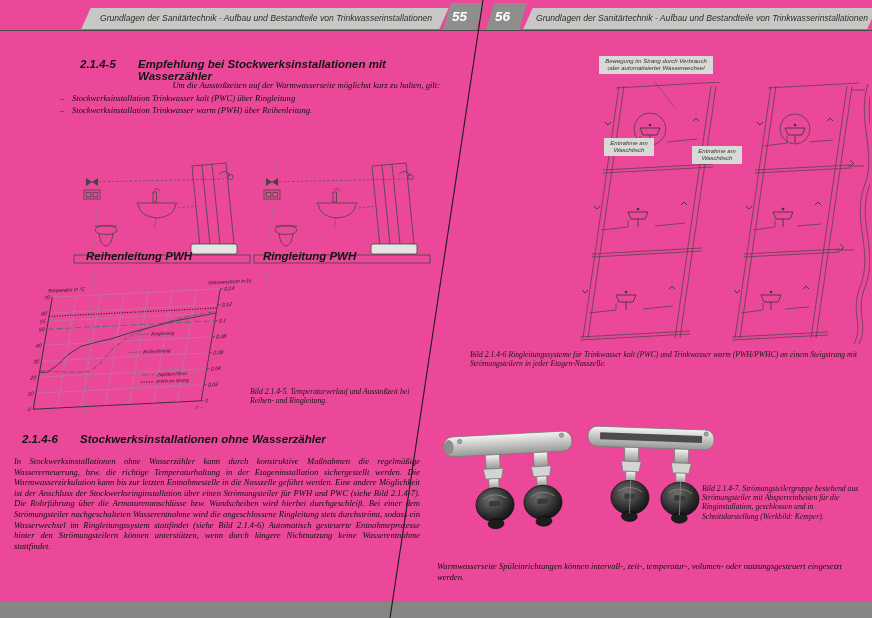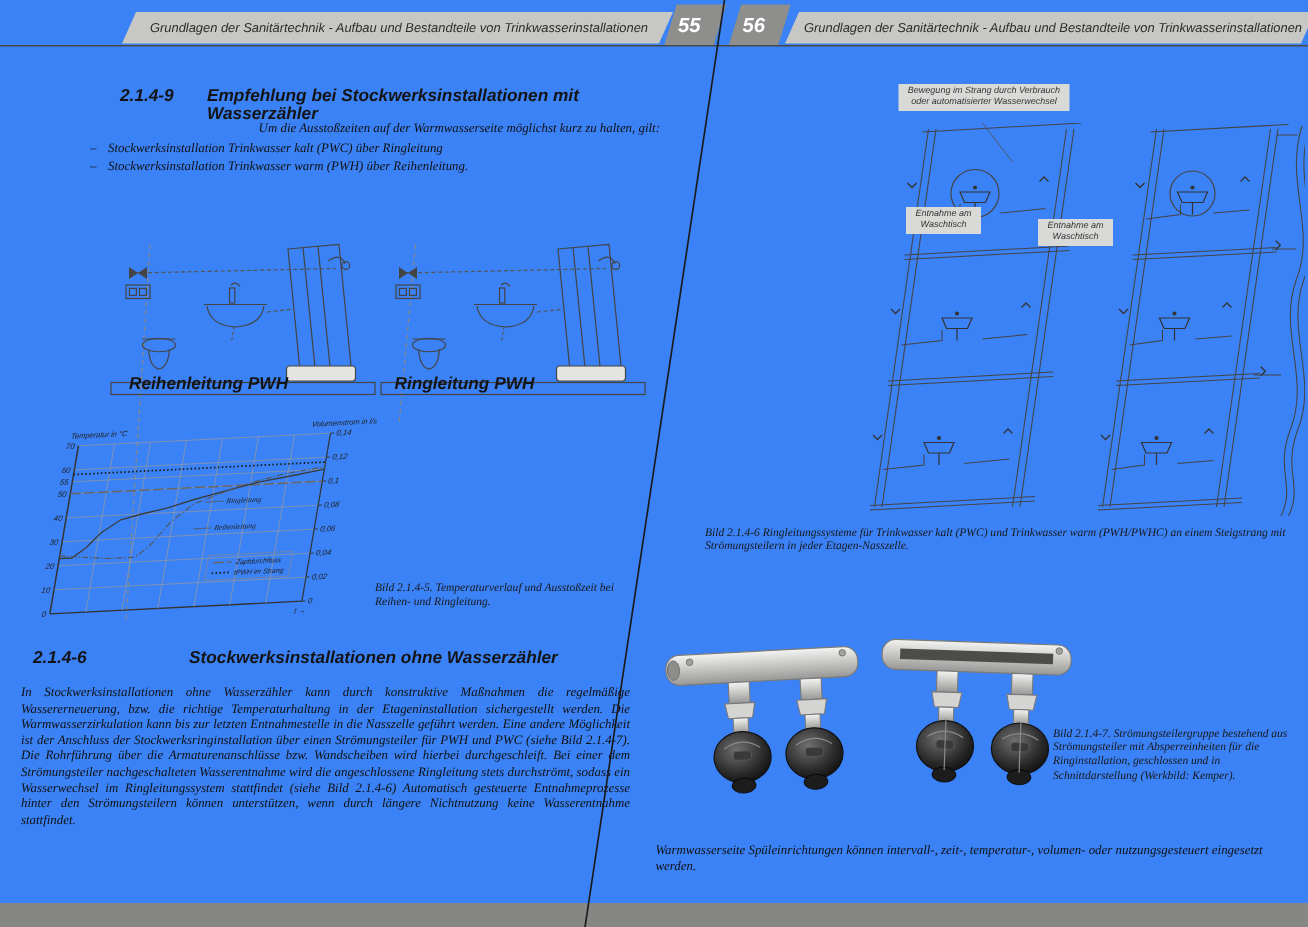--- a/index.html
+++ b/index.html
@@ -1,16 +1,16 @@
 <!DOCTYPE html>
 <html><head>
 <meta charset="utf-8">
 <style>
   html,body{margin:0;padding:0;background:#ffffff;}
-  #page{position:relative;width:872px;height:618px;background:#3b82f6;overflow:hidden;
+  #page{position:relative;width:872px;height:618px;background:#ec4899;overflow:hidden;
         font-family:"Liberation Serif",serif;color:#111;}
   .abs{position:absolute;}
   .headband{background:#c7c7c5;transform:skewX(-24deg);}
   .numbox{background:#8e8e8c;transform:skewX(-17deg);}
   .numtxt{color:#fff;font-weight:bold;font-style:italic;font-size:13.5px;
           font-family:"Liberation Sans",sans-serif;text-align:center;line-height:27px;}
   .headtitle{font-size:8.6px;font-style:italic;color:#2c2c2a;line-height:21px;
              font-family:"Liberation Sans",sans-serif;white-space:nowrap;}
   .secthead{font-family:"Liberation Sans",sans-serif;font-weight:bold;font-style:italic;
             font-size:11.5px;color:#141414;display:flex;}
@@ -40,21 +40,21 @@
 
   <div class="abs numbox" style="left:490px;top:3px;width:33px;height:27px;"></div>
   <div class="abs numtxt" style="left:486px;top:3px;width:33px;height:27px;">56</div>
 
   <div class="abs headband" style="left:528px;top:8px;width:344px;height:21px;"></div>
   <div class="abs headtitle" style="left:520px;top:8px;width:348px;text-align:right;">Grundlagen der Sanitärtechnik - Aufbau und Bestandteile von Trinkwasserinstallationen</div>
 
   <div class="abs rule" style="left:0;top:30px;width:872px;height:1px;"></div>
 
   <div class="abs secthead" style="left:80px;top:58px;width:370px;">
-    <span class="num">2.1.4-9</span>
+    <span class="num">2.1.4-5</span>
     <span>Empfehlung bei Stockwerksinstallationen mit Wasserzähler</span>
   </div>
 
   <div class="abs bodytxt" style="left:68px;top:80px;width:372px;text-align:right;">Um die Ausstoßzeiten auf der Warmwasserseite möglichst kurz zu halten, gilt:</div>
 
   <div class="abs bullet" style="left:60px;top:92px;width:380px;">
     <span class="dash">–</span>
     <span>Stockwerksinstallation Trinkwasser kalt (PWC) über Ringleitung</span>
   </div>
   <div class="abs bullet" style="left:60px;top:104px;width:380px;">
@@ -167,21 +167,21 @@
         <line x1="120.16" y1="100.2" x2="132.16" y2="100.2" stroke="#1a1a1a" stroke-width="1.2" stroke-dasharray="1,1.6"></line>
         <text x="135.16" y="102" text-anchor="start" font-size="4.6" fill="#222" font-style="italic" font-family="&quot;Liberation Sans&quot;,sans-serif">tPWH im Strang</text>
         <text x="10" y="5" text-anchor="start" font-size="5" fill="#222" font-style="italic" font-family="&quot;Liberation Sans&quot;,sans-serif">Temperatur in °C</text>
         <text x="214" y="5" text-anchor="end" font-size="5" fill="#222" font-style="italic" font-family="&quot;Liberation Sans&quot;,sans-serif">Volumenstrom in l/s</text>
         <text x="180" y="130" text-anchor="start" font-size="5" fill="#222" font-style="italic" font-family="&quot;Liberation Sans&quot;,sans-serif">t →</text>
       </g>
     </svg>
 
   <div class="abs caption" style="left:250px;top:387px;width:178px;">Bild 2.1.4-5. Temperaturverlauf und Ausstoßzeit bei Reihen- und Ringleitung.</div>
 
-  <div class="abs secthead" style="left:22px;top:433px;width:400px;gap:46px;">
+  <div class="abs secthead" style="left:22px;top:433px;width:400px;">
     <span class="num">2.1.4-6</span>
     <span>Stockwerksinstallationen ohne Wasserzähler</span>
   </div>
 
   <div class="abs bodytxt" style="left:14px;top:456px;width:406px;">In Stockwerksinstallationen ohne Wasserzähler kann durch konstruktive Maßnahmen die regelmäßige Wassererneuerung, bzw. die richtige Temperaturhaltung in der Etageninstallation sichergestellt werden. Die Warmwasserzirkulation kann bis zur letzten Entnahmestelle in die Nasszelle geführt werden. Eine andere Möglichkeit ist der Anschluss der Stockwerksringinstallation über einen Strömungsteiler für PWH und PWC (siehe Bild 2.1.4-7). Die Rohrführung über die Armaturenanschlüsse bzw. Wandscheiben wird hierbei durchgeschleift. Bei einer dem Strömungsteiler nachgeschalteten Wasserentnahme wird die angeschlossene Ringleitung stets durchströmt, sodass ein Wasserwechsel im Ringleitungssystem stattfindet (siehe Bild 2.1.4-6) Automatisch gesteuerte Entnahmeprozesse hinter den Strömungsteilern können unterstützen, wenn durch längere Nichtnutzung keine Wasserentnahme stattfindet.</div>
 
   <div class="abs callout" style="left:599px;top:56px;width:108px;">Bewegung im Strang durch Verbrauch oder automatisierter Wasserwechsel</div>
 
   <svg class="abs" style="left:575px;top:82px;" width="295" height="266" viewBox="0 0 295 266">
     <defs>

